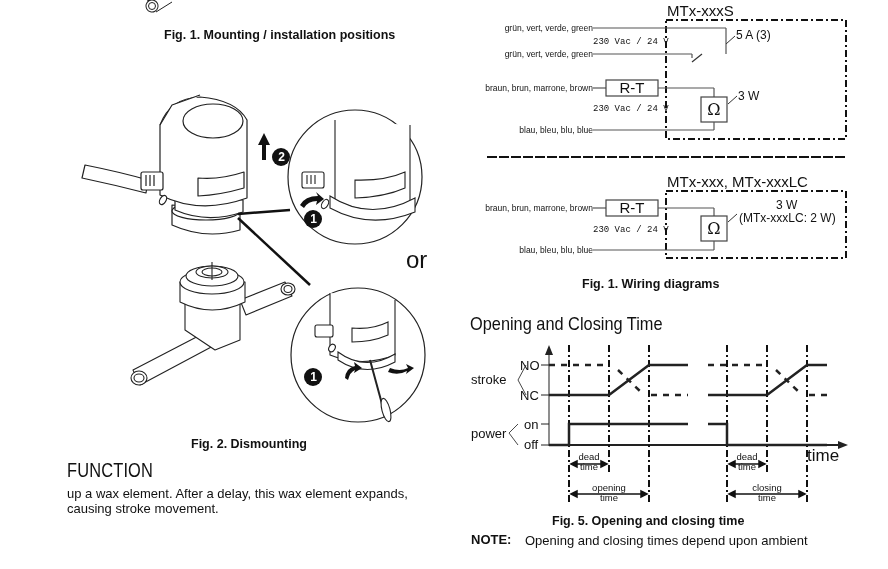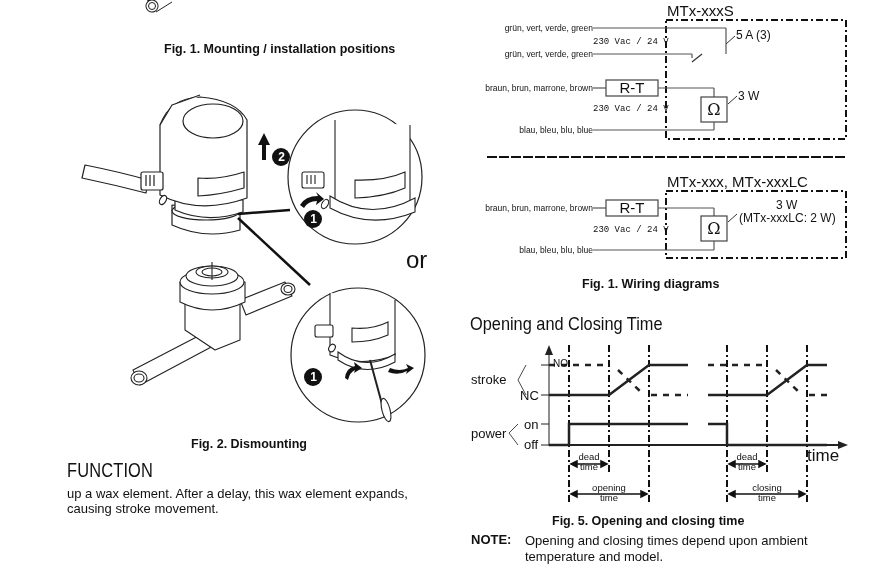--- a/index.html
+++ b/index.html
@@ -20,21 +20,21 @@
 
 <svg width="888" height="569" style="pointer-events:none">
   <g fill="none" stroke="#222" stroke-width="1">
     <ellipse cx="152" cy="6" rx="6" ry="6" transform="rotate(-30 152 6)"></ellipse>
     <ellipse cx="152" cy="6" rx="3.5" ry="3.5"></ellipse>
     <line x1="156" y1="12" x2="172" y2="2"></line>
     <line x1="147" y1="1" x2="150" y2="0"></line>
   </g>
 </svg>
 
-<div class="abs cap" style="left:128px; top:42px;padding-left:36px;">Fig. 1. Mounting / installation positions</div>
+<div class="abs cap" style="left:128px; top:28px;padding-left:36px;">Fig. 1. Mounting / installation positions</div>
 
 <svg width="888" height="569" style="pointer-events:none">
   <g fill="#fff" stroke="#222" stroke-width="1.2" stroke-linejoin="round">
 
     <path d="M85 165 Q120 172 148 180 L146 193 Q115 185 82 178 Z"></path>
 
     <path d="M172 205 L172 225 Q205 240 240 230 L240 210 Z"></path>
     <ellipse cx="206" cy="211" rx="34" ry="9"></ellipse>
     <path d="M175 197 L175 210 Q207 224 243 212 L243 200 Z"></path>
 
@@ -229,21 +229,21 @@
     <line x1="729" y1="464" x2="765" y2="464"></line>
     <path d="M729 464 L735 461 L735 467 Z"></path>
     <path d="M765 464 L759 461 L759 467 Z"></path>
     <line x1="729" y1="494" x2="805" y2="494"></line>
     <path d="M729 494 L735 491 L735 497 Z"></path>
     <path d="M805 494 L799 491 L799 497 Z"></path>
   </g>
 </svg>
 
 <div class="abs" style="left:471px; top:372px; font-size:13px;">stroke</div>
-<div class="abs" style="left:520px; top:358px; font-size:10px;margin-left:33px;">NO</div>
+<div class="abs" style="left:520px; top:358px; font-size:13px;">NO</div>
 <div class="abs" style="left:520px; top:388px; font-size:13px;text-align:right;">NC</div>
 <div class="abs" style="left:471px; top:426px; font-size:13px;">power</div>
 <div class="abs" style="left:524px; top:417px; font-size:13px;">on</div>
 <div class="abs" style="left:524px; top:437px; font-size:13px;">off</div>
 <div class="abs" style="left:807px; top:446px; font-size:17px;">time</div>
 
 <div class="abs" style="left:569px; top:452px; width:40px; text-align:center; font-size:9.5px; line-height:10px;">
   <div>dead</div>
   <div>time</div>
 </div>
@@ -258,14 +258,13 @@
 <div class="abs" style="left:727px; top:483px; width:80px; text-align:center; font-size:9.5px; line-height:10px;">
   <div>closing</div>
   <div>time</div>
 </div>
 
 <div class="abs cap" style="left:552px; top:514px;">Fig. 5. Opening and closing time</div>
 
 <div class="abs note-text" style="left:471px; top:532px; font-weight:bold;">NOTE:</div>
 <div class="abs note-text" style="left:525px; top:533px; width:340px;">
   <div>Opening and closing times depend upon ambient</div>
-  <div>temperature and model.</div>
 </div>
 
 </body></html>

